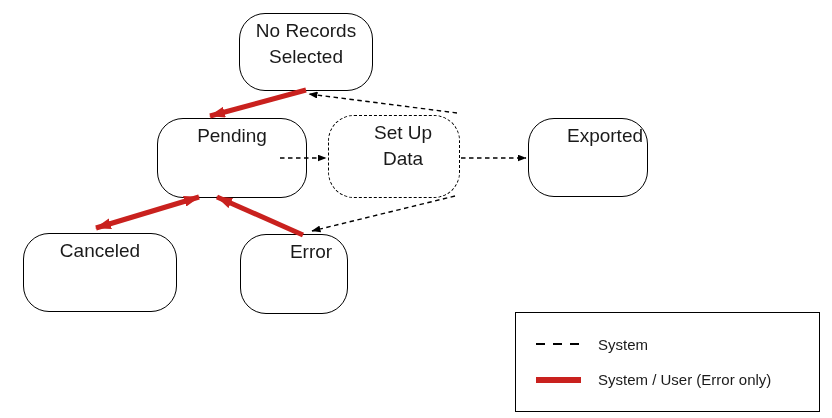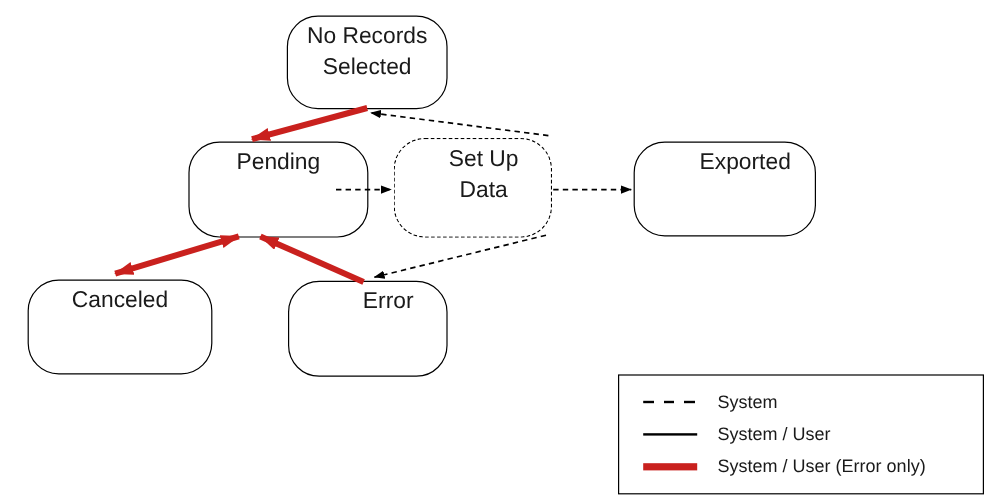--- a/index.html
+++ b/index.html
@@ -30,23 +30,23 @@
     line-height: 1.35;
     padding: 4px 10px;
     z-index: 1;
   }
   .node.dashed {
     border-style: dashed;
   }
   .node-no-records { left: 239px; top: 13px;  width: 134px; height: 78px; }
   .node-pending    { left: 137px; top: 118px; width: 150px; height: 80px; margin-left: 20px; }
   .node-setup      { left: 328px; top: 115px; width: 132px; height: 83px; padding-left: 28px; }
-  .node-exported   { left: 528px; top: 118px; width: 152px; height: 79px; padding-left: 44px; }
+  .node-exported   { left: 528px; top: 118px; width: 120px; height: 79px; padding-left: 44px; }
   .node-canceled   { left: 23px;  top: 233px; width: 154px; height: 79px; }
-  .node-error      { left: 240px; top: 234px; width: 133px; height: 80px; padding-left: 44px; }
+  .node-error      { left: 240px; top: 234px; width: 108px; height: 80px; padding-left: 44px; }
 
   svg.arrows {
     position: absolute;
     left: 0; top: 0;
     width: 832px;
     height: 418px;
     z-index: 2;
     pointer-events: none;
   }
   .edge-dashed {
@@ -148,22 +148,18 @@
     <line class="edge-dashed" x1="457" y1="113" x2="309" y2="94" marker-end="url(#arrow-black)"></line>
     <line class="edge-dashed" x1="455" y1="196" x2="312" y2="231" marker-end="url(#arrow-black)"></line>
   </svg>
 
   <div class="legend">
     <div class="legend-row">
       <div class="legend-swatch swatch-dashed"></div>
       <span class="legend-label">System</span>
     </div>
     <div class="legend-row">
-      <div class="legend-swatch swatch-solid"></div>
-      <span class="legend-label">System / User</span>
-    </div>
-    <div class="legend-row">
       <div class="legend-swatch swatch-thick-red"></div>
       <span class="legend-label">System / User (Error only)</span>
     </div>
   </div>
 
 </div>
 
 </body></html>

